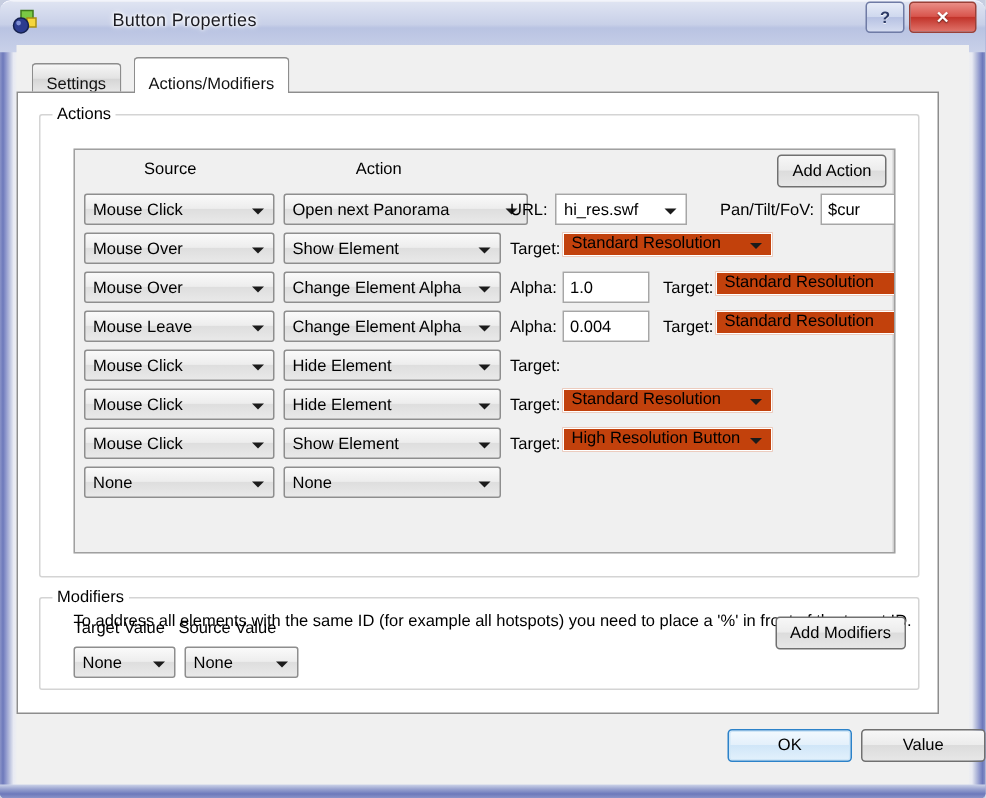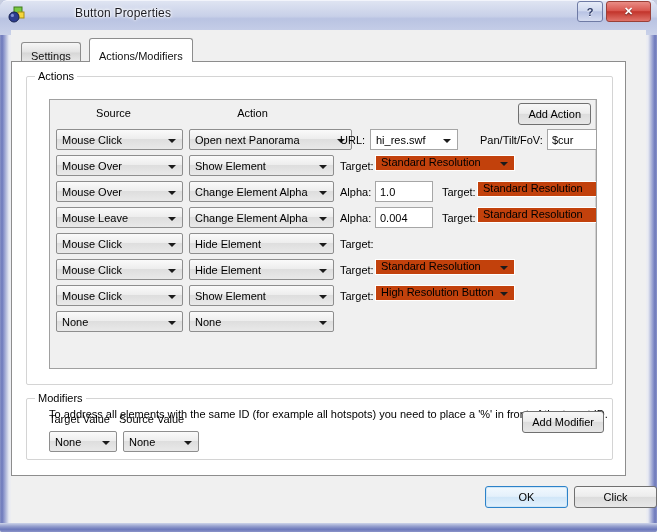--- a/index.html
+++ b/index.html
@@ -489,27 +489,27 @@
         <div class="combo3d" id="mod-target-combo">
           <span>None</span>
           <i class="arrow"></i>
         </div>
         <div class="combo3d" id="mod-source-combo">
           <span>None</span>
           <i class="arrow"></i>
         </div>
 
         <div class="btn" id="add-modifier-btn">
-          <span>Add Modifier</span>
+          <span>Add Modifiers</span>
         </div>
       </div>
 
     </div>
 
     <div class="btn default" id="ok-btn">
       <span>OK</span>
     </div>
     <div class="btn" id="cancel-btn">
-      <span>Click</span>
+      <span>Value</span>
     </div>
 
   </div>
 </div>
 
 </body></html>

